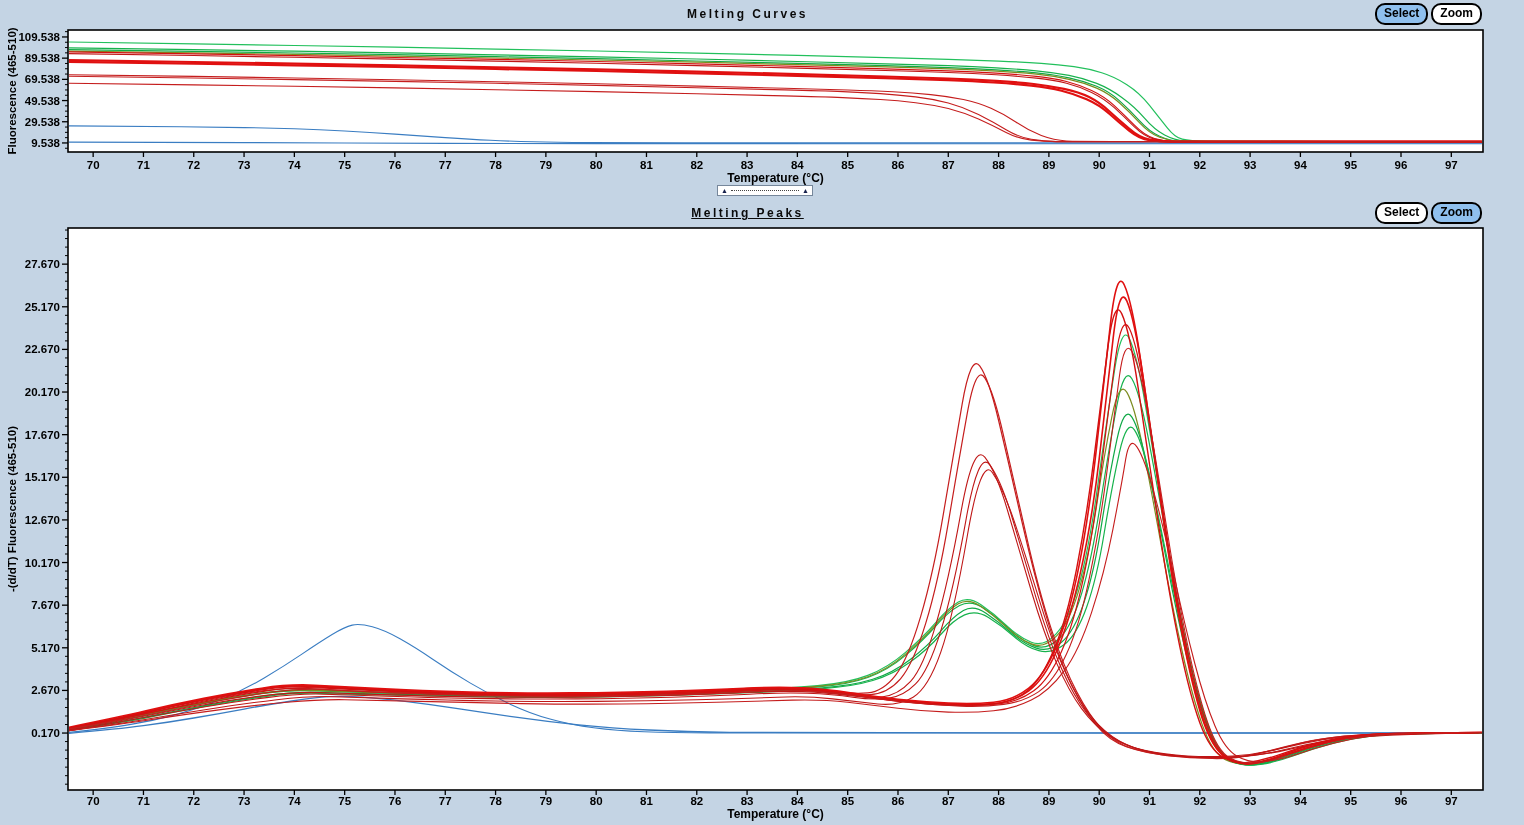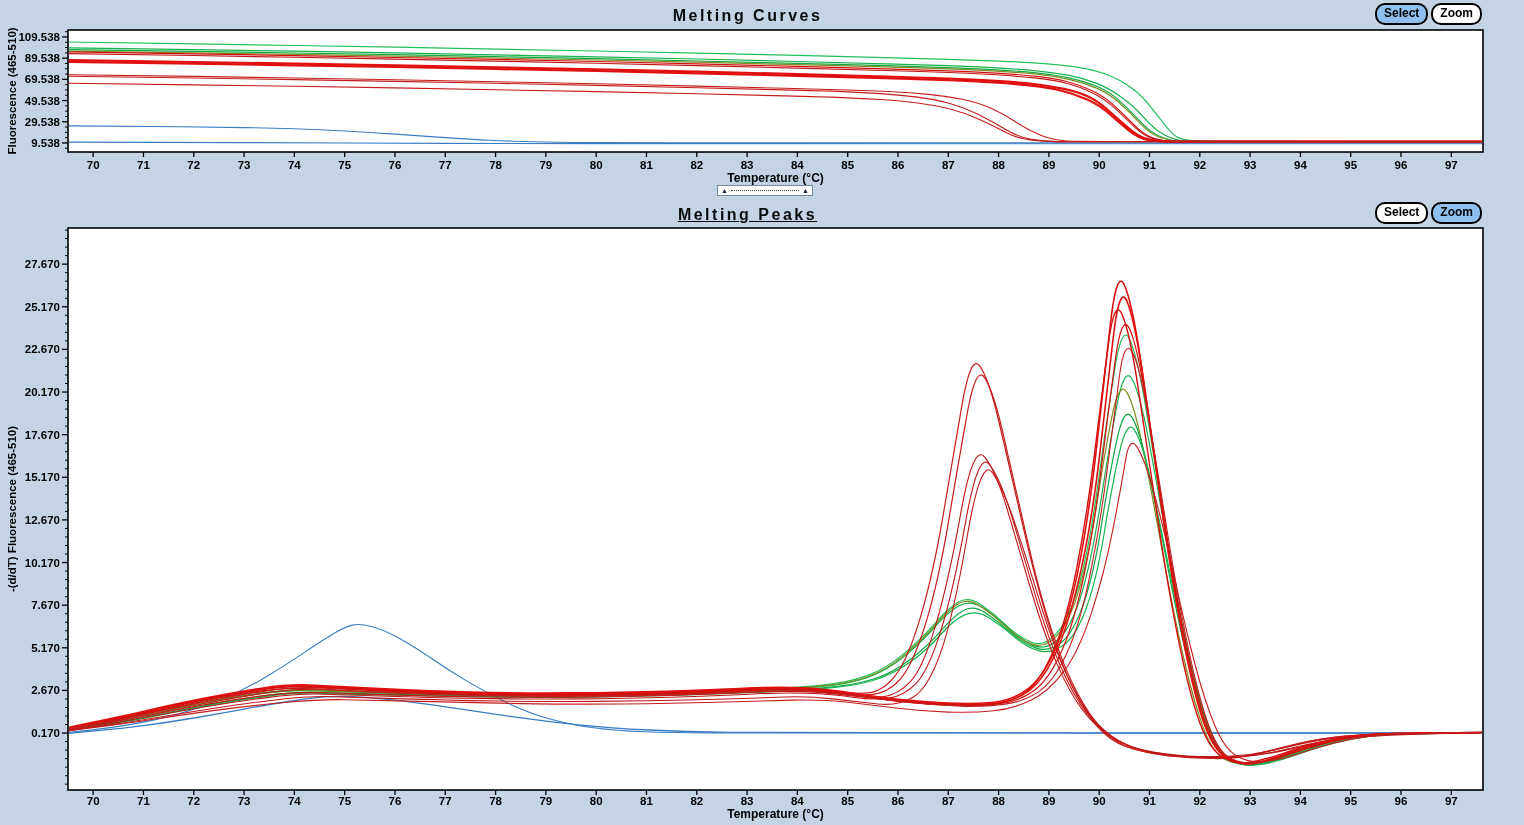--- a/index.html
+++ b/index.html
@@ -1,21 +1,21 @@
 <!DOCTYPE html>
 <html><head>
 <meta charset="utf-8">
 <style>
   html,body{margin:0;padding:0;}
   body{width:1524px;height:825px;overflow:hidden;background:#c4d4e4;
        font-family:"Liberation Sans",sans-serif;position:relative;}
   .screen{position:absolute;left:0;top:0;width:1524px;height:825px;}
   svg.charts{position:absolute;left:0;top:0;}
   .panel-title{position:absolute;left:0;width:1495px;text-align:center;
-       font-size:16px;font-weight:bold;letter-spacing:2.5px;color:#0a0a0a;}
+       font-size:12px;font-weight:bold;letter-spacing:2.5px;color:#0a0a0a;}
   .btn-group{position:absolute;right:42px;display:flex;gap:3px;}
   .btn{border:2px solid #000;border-radius:10px;background:#fff;
        font-family:"Liberation Sans",sans-serif;font-size:12px;font-weight:bold;
        padding:1px 7px 2px 7px;line-height:15px;color:#000;cursor:pointer;text-align:right;}
   .btn.active{background:#8fc0ee;}
   .range-slider{position:absolute;left:717px;top:185px;width:96px;height:11px;
        background:#fff;border:1px solid #76879b;box-sizing:border-box;
        display:flex;align-items:center;padding:0 3px;cursor:pointer;}
   .range-slider .arrow{font-size:7px;line-height:7px;color:#17224d;}
   .range-slider .track{flex:1;border-top:1px dotted #444;margin:0 3px;height:0;}

